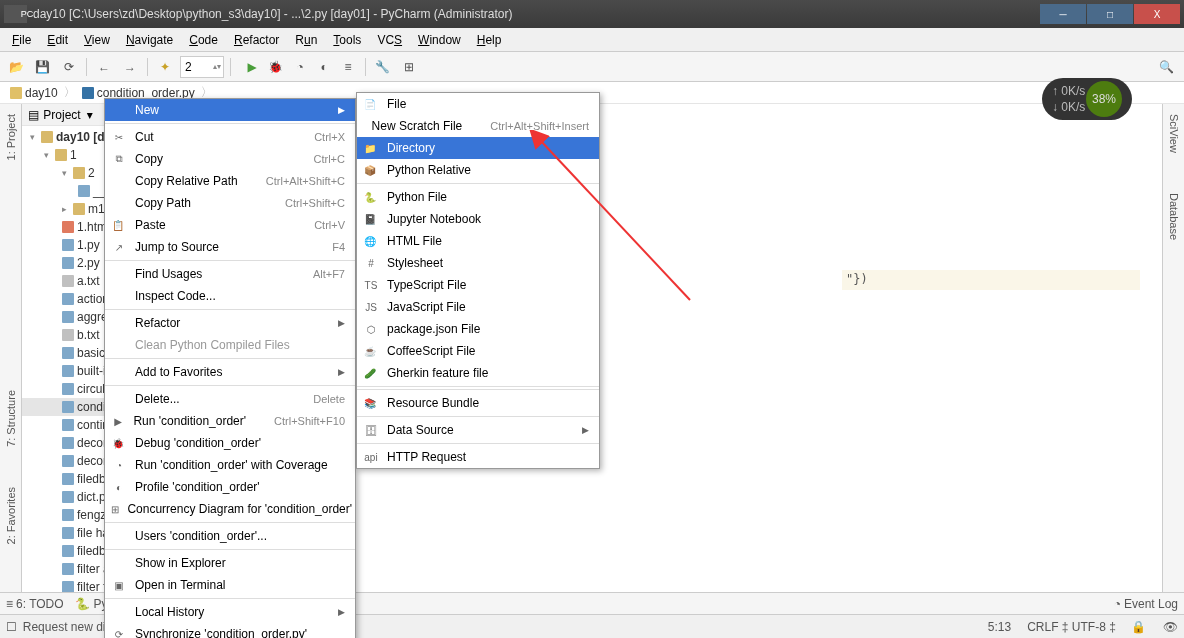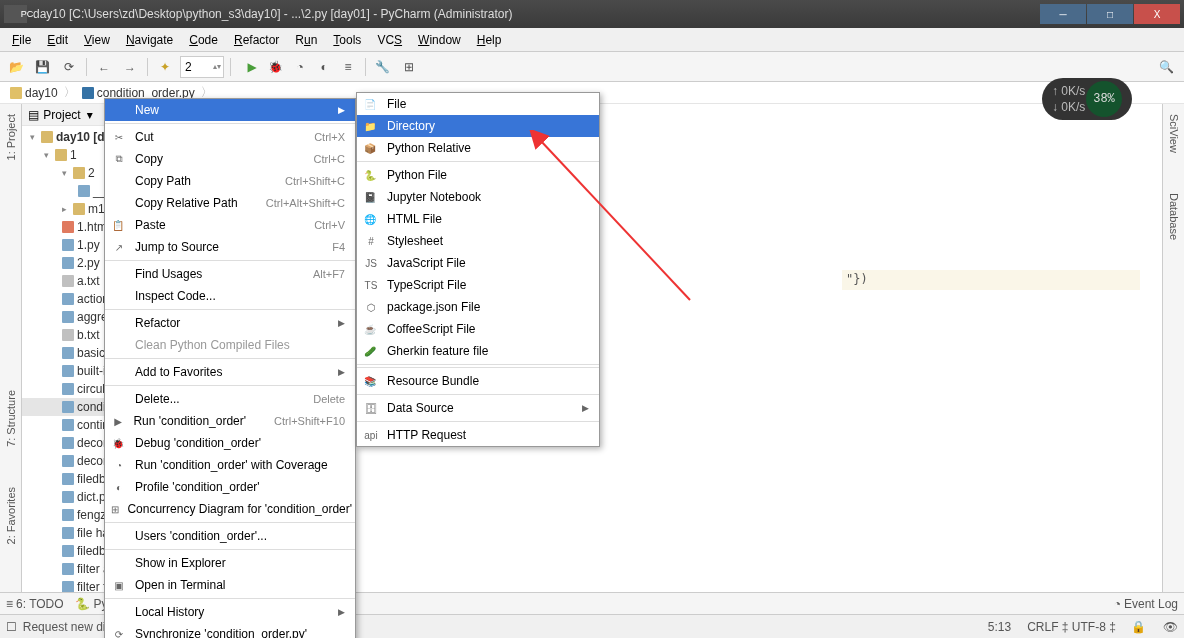--- a/index.html
+++ b/index.html
@@ -60,21 +60,21 @@
 
 .arrow-svg { position:absolute; left:400px; top:130px; z-index:200; pointer-events:none;}
 
 .bottombar { position:absolute; bottom:24px; left:0; right:0; height:22px; background:#f5f5f5; border-top:1px solid #ccc; display:flex; align-items:center; padding:0 6px; gap:12px;}
 .bottombar .bitem { display:flex; align-items:center; gap:3px; color:#555;}
 .statusbar { position:absolute; bottom:0; left:0; right:0; height:24px; background:#f0f0f0; border-top:1px solid #ccc; display:flex; align-items:center; padding:0 6px; font-size:11px; color:#555;}
 .statusbar .sright { margin-left:auto; display:flex; gap:16px; align-items:center;}
 
 .netwidget { position:absolute; right:52px; top:78px; width:90px; height:42px; background:#333; border-radius:21px; display:flex; align-items:center; padding:0 4px; color:#bbb; font-size:9px; z-index:50;}
 .netwidget .spd { width:40px; display:flex; flex-direction:column; gap:2px; padding-left:6px;}
-.netwidget .pct { width:36px; height:36px; border-radius:50%; background:#14532d; display:flex; align-items:center; justify-content:center; font-size:12px; color:#ddd;font-family:Liberation Mono, monospace;}
+.netwidget .pct { width:36px; height:36px; border-radius:50%; background:#4d7c0f; display:flex; align-items:center; justify-content:center; font-size:12px; color:#ddd;}
 .codehighlight { position:absolute; left:600px; top:166px; right:22px; height:20px; background:#faf6e8; z-index:5;}
 .codetext { position:absolute; left:604px; top:168px; font-family:Consolas,monospace; font-size:12px; color:#555; z-index:6;}
 </style>
 </head>
 <body>
 
 <div class="titlebar">
   <div class="pc">PC</div>
   <span>day10 [C:\Users\zd\Desktop\python_s3\day10] - ...\2.py [day01] - PyCharm (Administrator)</span>
   <div class="winbtns">
@@ -293,27 +293,27 @@
       <span class="mlabel">Cut</span>
       <span class="mshort">Ctrl+X</span>
     </div>
     <div class="mrow">
       <span class="micon">⧉</span>
       <span class="mlabel">Copy</span>
       <span class="mshort">Ctrl+C</span>
     </div>
     <div class="mrow">
       <span class="micon"></span>
+      <span class="mlabel">Copy Relative Path</span>
+      <span class="mshort">Ctrl+Alt+Shift+C</span>
+    </div>
+    <div class="mrow">
+      <span class="micon"></span>
       <span class="mlabel">Copy Path</span>
       <span class="mshort">Ctrl+Shift+C</span>
-    </div>
-    <div class="mrow">
-      <span class="micon"></span>
-      <span class="mlabel">Copy Relative Path</span>
-      <span class="mshort">Ctrl+Alt+Shift+C</span>
     </div>
     <div class="mrow">
       <span class="micon">📋</span>
       <span class="mlabel">Paste</span>
       <span class="mshort">Ctrl+V</span>
     </div>
     <div class="mrow">
       <span class="micon">↗</span>
       <span class="mlabel">Jump to Source</span>
       <span class="mshort">F4</span>
@@ -395,20 +395,25 @@
       <span class="micon">⟳</span>
       <span class="mlabel">Synchronize 'condition_order.py'</span>
     </div>
   </div>
 
 <div class="ctxmenu" id="ctx2">
     <div class="mrow">
       <span class="micon">📄</span>
       <span class="mlabel">File</span>
     </div>
+    <div class="mrow">
+      <span class="micon"></span>
+      <span class="mlabel">New Scratch File</span>
+      <span class="mshort">Ctrl+Alt+Shift+Insert</span>
+    </div>
     <div class="mrow selected">
       <span class="micon">📁</span>
       <span class="mlabel">Directory</span>
     </div>
     <div class="mrow">
       <span class="micon">📦</span>
       <span class="mlabel">Python Relative</span>
     </div>
     <div class="msep"></div>
     <div class="mrow">
@@ -421,26 +426,26 @@
     </div>
     <div class="mrow">
       <span class="micon">🌐</span>
       <span class="mlabel">HTML File</span>
     </div>
     <div class="mrow">
       <span class="micon">#</span>
       <span class="mlabel">Stylesheet</span>
     </div>
     <div class="mrow">
+      <span class="micon">TS</span>
+      <span class="mlabel">TypeScript File</span>
+    </div>
+    <div class="mrow">
       <span class="micon">JS</span>
       <span class="mlabel">JavaScript File</span>
-    </div>
-    <div class="mrow">
-      <span class="micon">TS</span>
-      <span class="mlabel">TypeScript File</span>
     </div>
     <div class="mrow">
       <span class="micon">⬡</span>
       <span class="mlabel">package.json File</span>
     </div>
     <div class="mrow">
       <span class="micon">☕</span>
       <span class="mlabel">CoffeeScript File</span>
     </div>
     <div class="mrow">

